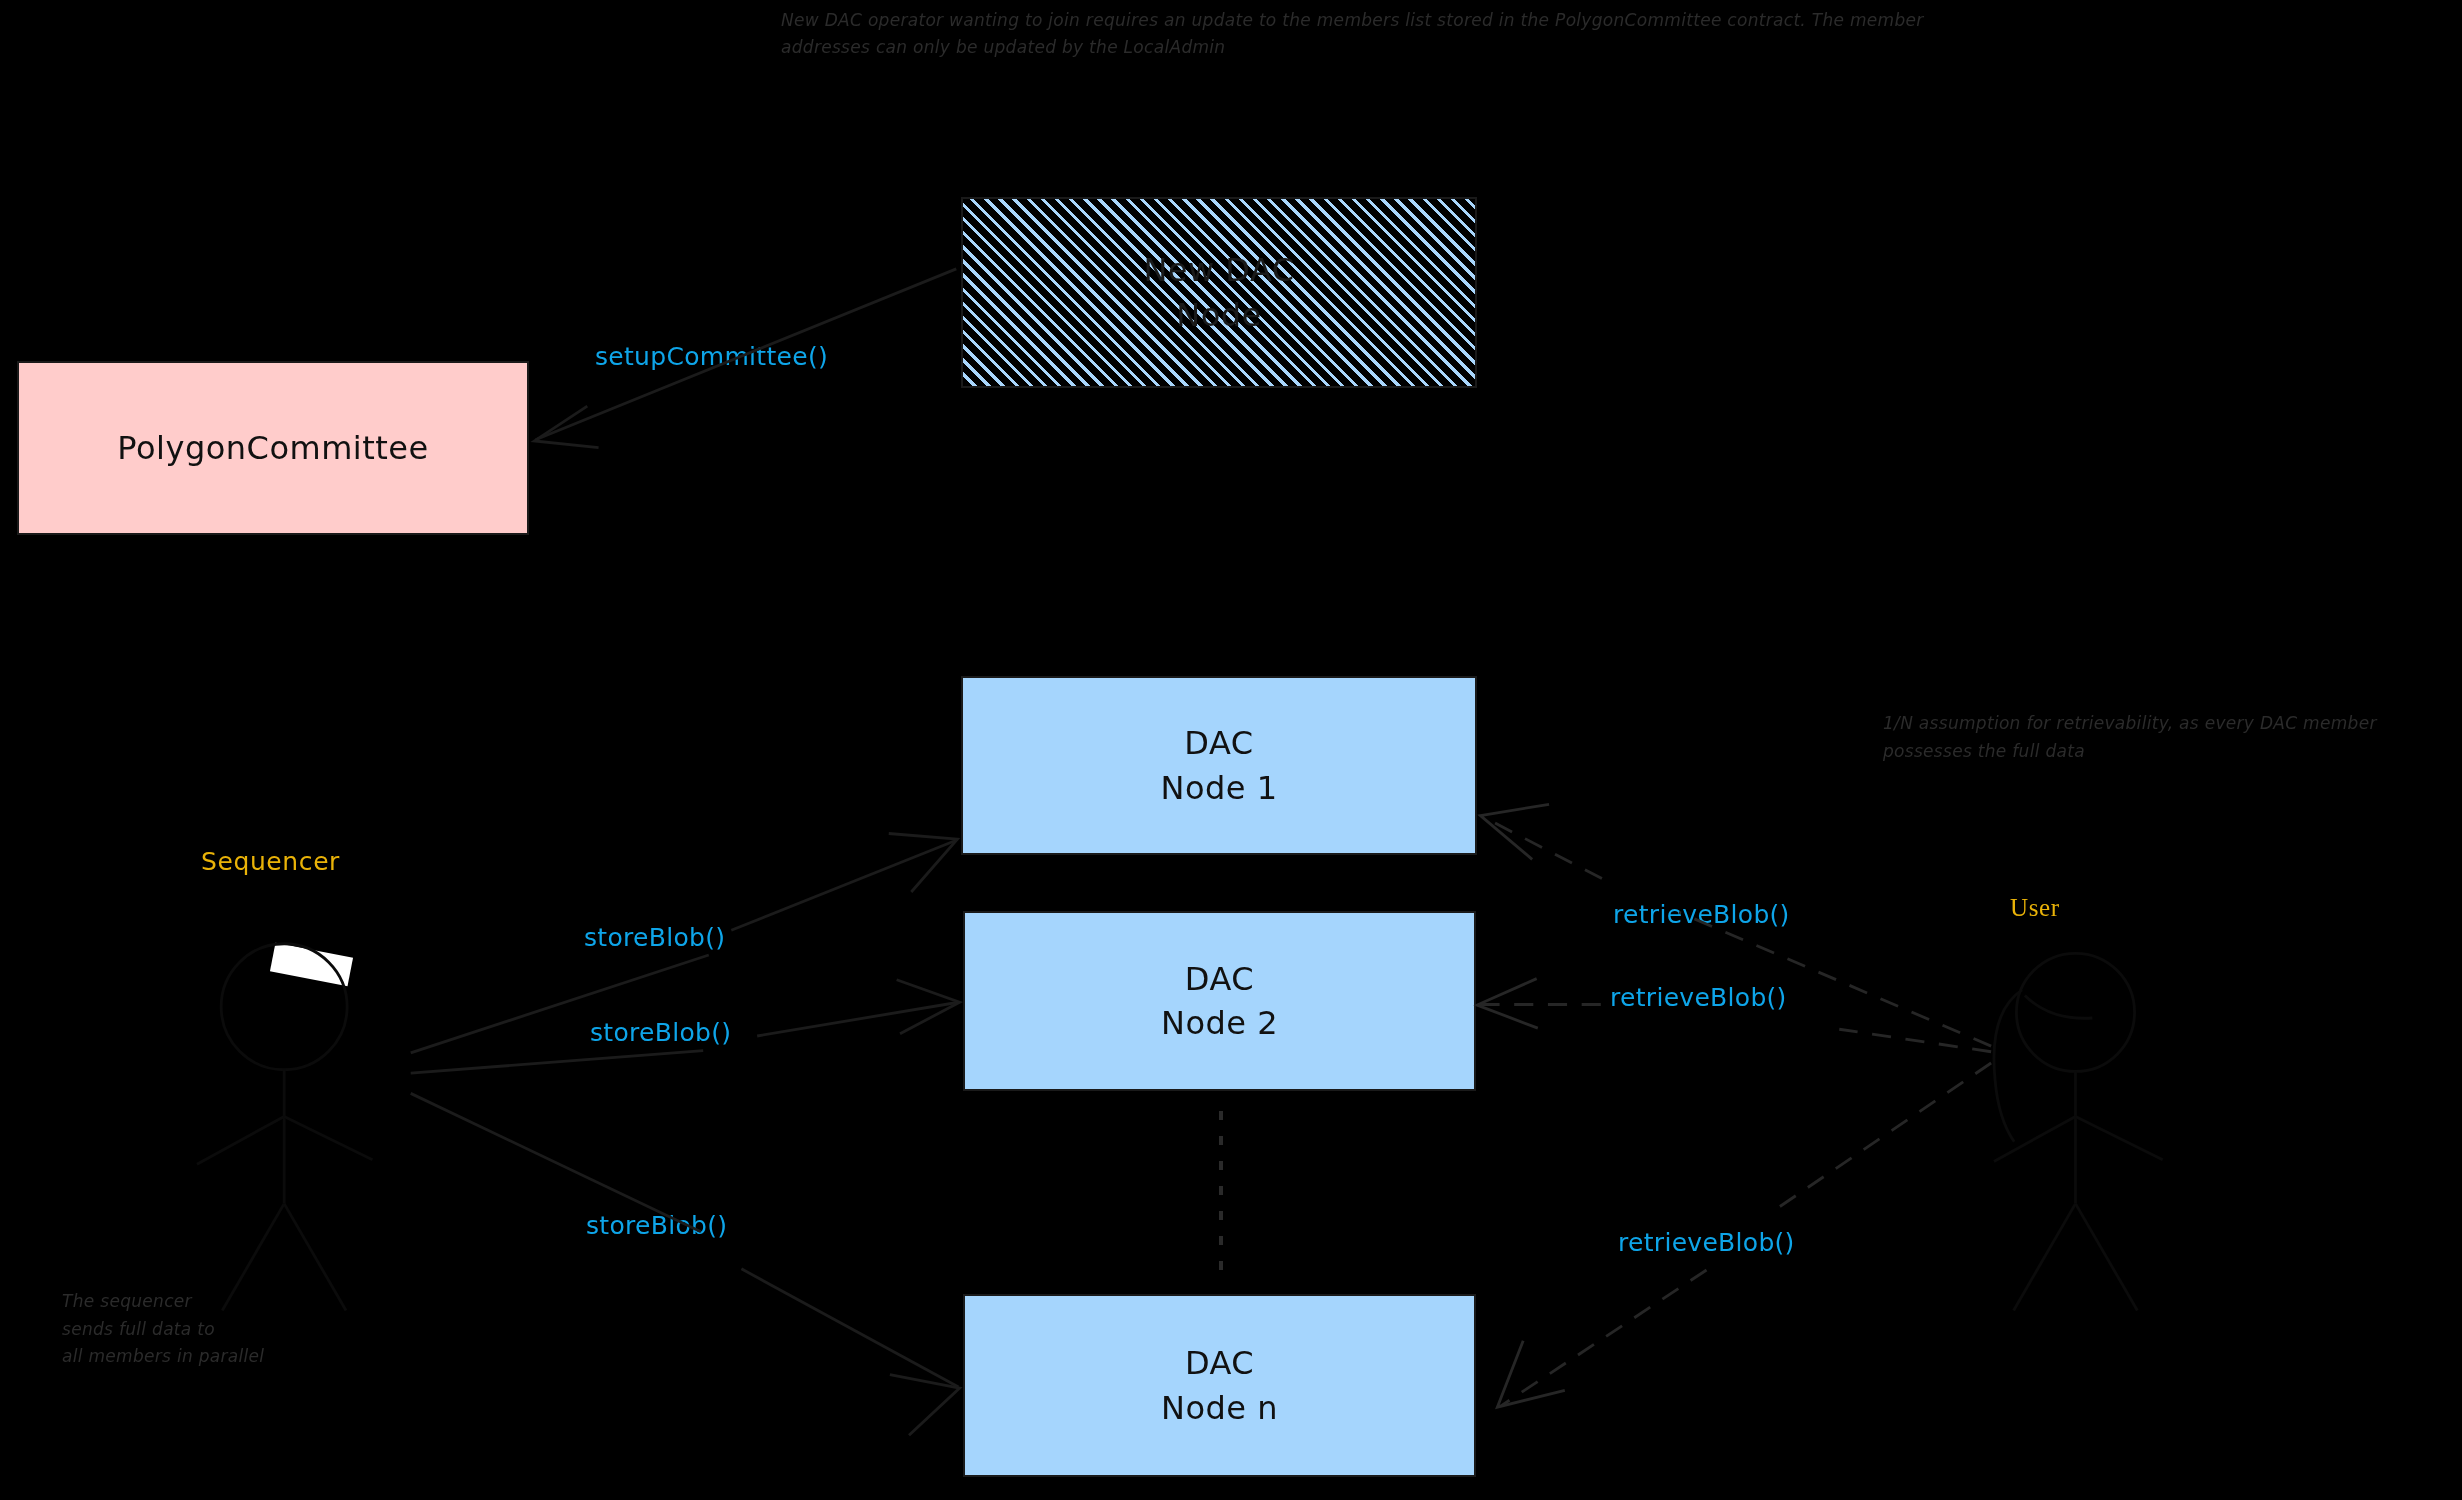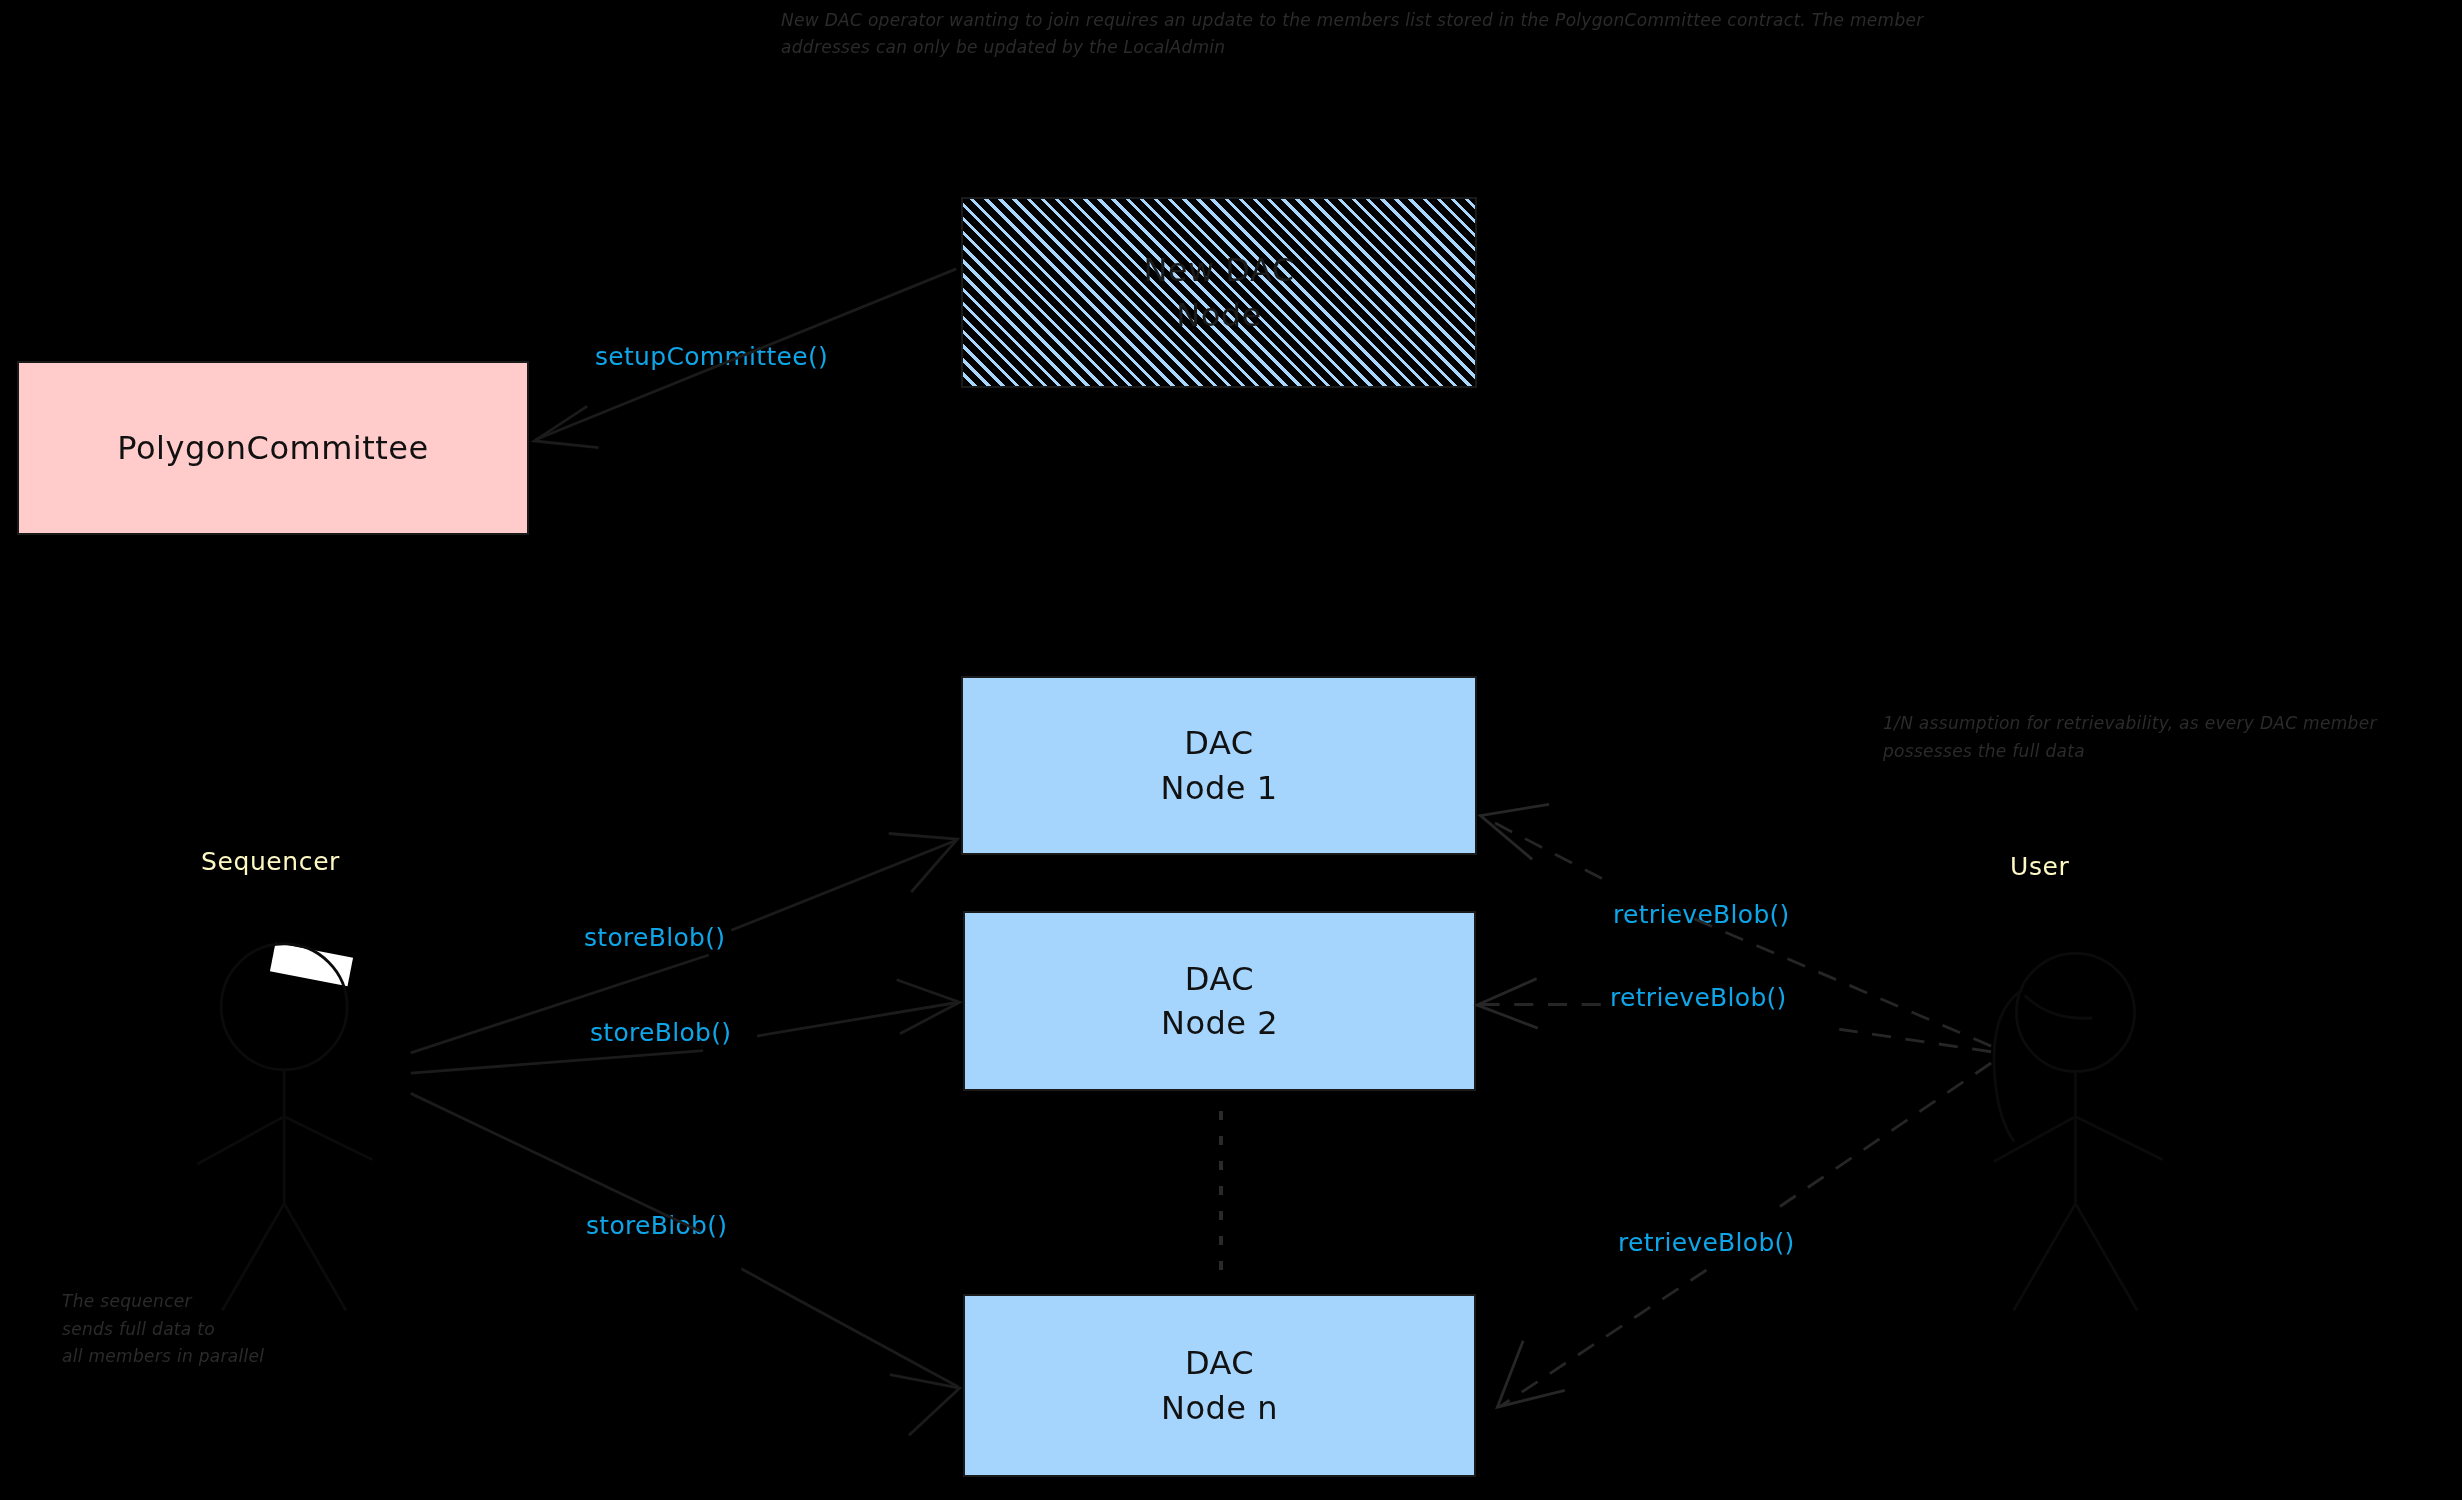--- a/index.html
+++ b/index.html
@@ -29,27 +29,27 @@
     font-style: italic;
     font-weight: 400;
   }
   #annot-top    { left: 781px; top: 6.8px;   width: 1148px; }
   #annot-right  { left: 1883px; top: 710px; width: 568px; }
   #annot-bottom { left: 62px;  top: 1288px; width: 428px;  }
 
   
   .entity-label {
     position: absolute;
-    color: #fef9c3;
+    color: #eab308;
     font-size: 25px;
     font-family: "DejaVu Sans", sans-serif;
     letter-spacing: 0.6px;
   }
   #label-sequencer { left: 201px;  top: 847px; }
-  #label-user      { left: 2010px; top: 852px; }
+  #label-user      { left: 2010px; top: 894px; font-family: Liberation Serif, serif; }
 
   
   .call-label {
     position: absolute;
     color: #0ea5e9;
     font-size: 25px;
     font-family: "DejaVu Sans", sans-serif;
     letter-spacing: 0.3px;
     white-space: nowrap;
   }

